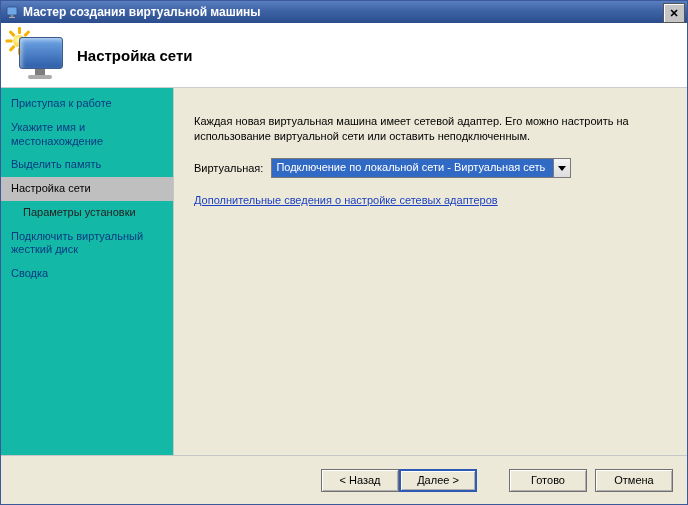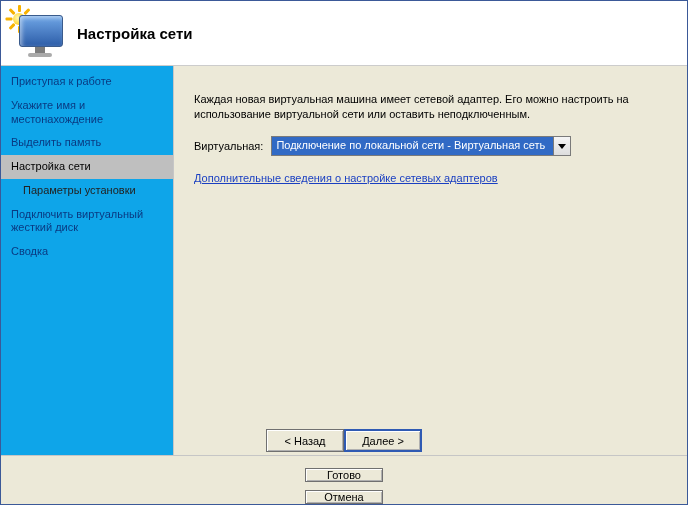--- a/index.html
+++ b/index.html
@@ -140,21 +140,21 @@
   }
 
   
   .body {
     flex: 1;
     display: flex;
     min-height: 0;
   }
   .sidebar {
     width: 172px;
-    background: #0ea5e9;
+    background: #14b8a6;
     border-right: 1px solid #c6c6c6;
     padding-top: 4px;
   }
   .sidebar .step {
     padding: 5px 10px 5px 10px;
     color: #0a3a82;
     cursor: pointer;
     line-height: 1.25;
   }
   .sidebar .step.sub {
@@ -229,21 +229,20 @@
   
   .footer {
     height: 48px;
     border-top: 1px solid #c6c6c6;
     display: flex;
     align-items: center;
     justify-content: flex-end;
     padding: 0 14px;
     gap: 8px;
     background: #ece9d8;
-    flex-direction: column;
   }
   .footer .btn-pair {
     display: flex;
     gap: 0;
   }
   .footer button {
     width: 78px;
     height: 23px;
     font-family: inherit;
     font-size: 11px;
@@ -258,20 +257,33 @@
   }
   .footer .gap {
     width: 16px;
   }
 </style>
 </head>
 <body>
 
 <div class="window">
 
+  <div class="titlebar">
+    <span class="title-icon">
+      <svg viewBox="0 0 14 14" width="14" height="14">
+        <rect x="2" y="2" width="10" height="8" rx="1" fill="#6fa6e6" stroke="#24497d" stroke-width="0.7"></rect>
+        <rect x="5.5" y="10" width="3" height="2" fill="#888"></rect>
+        <rect x="4" y="12" width="6" height="1" fill="#aaa"></rect>
+      </svg>
+    </span>
+    <span class="title-text">Мастер создания виртуальной машины</span>
+    <div class="close-btn">
+      <span>✕</span>
+    </div>
+  </div>
 
   <div class="header">
     <div class="big-icon">
       <div class="sun">
         <div class="core"></div>
         <div class="ray" style="transform:rotate(0deg)"></div>
         <div class="ray" style="transform:rotate(45deg)"></div>
         <div class="ray" style="transform:rotate(90deg)"></div>
         <div class="ray" style="transform:rotate(135deg)"></div>
         <div class="ray" style="transform:rotate(180deg)"></div>

